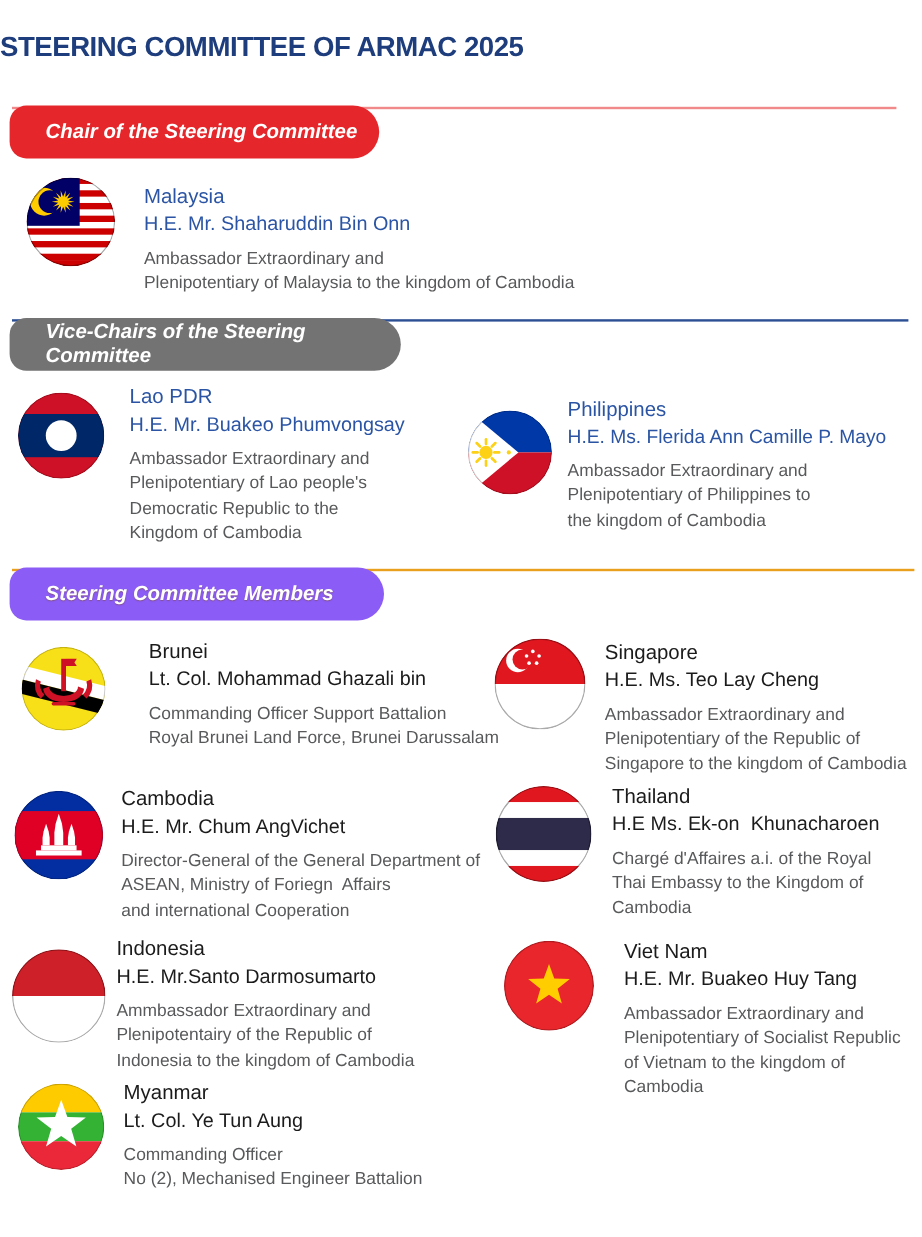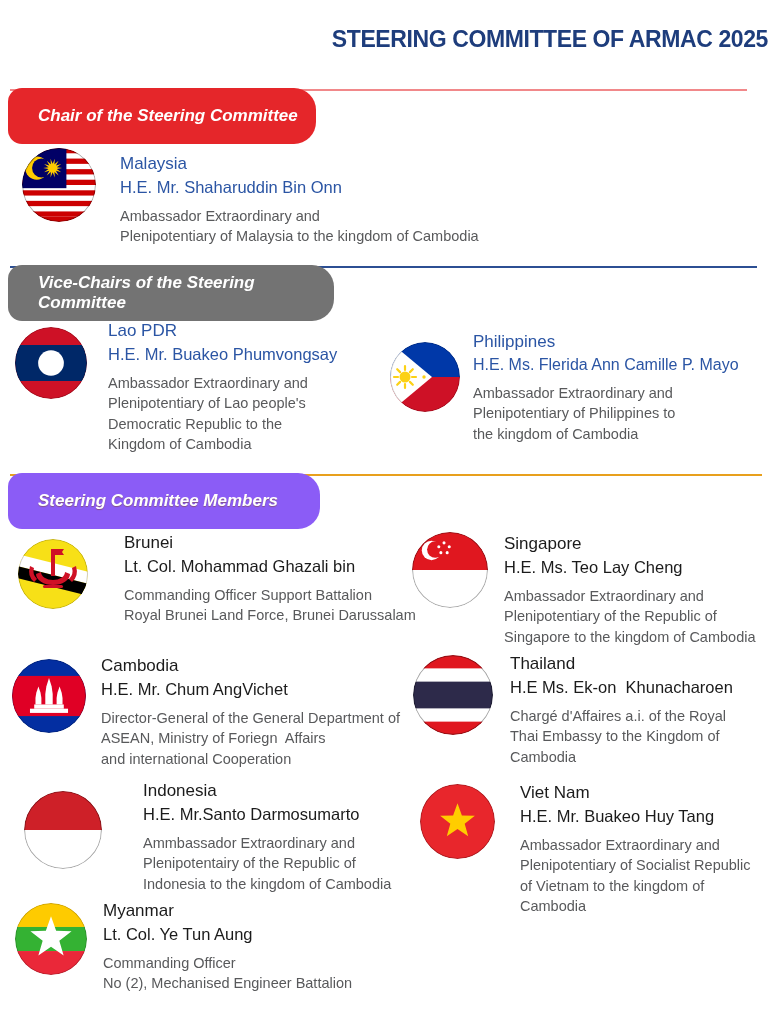--- a/index.html
+++ b/index.html
@@ -1,25 +1,25 @@
 <!DOCTYPE html>
 <html><head>
 <meta charset="utf-8">
 <style>
   html,body{margin:0;padding:0;background:#fff;}
   .page{position:relative;width:768px;height:1031px;background:#fff;overflow:hidden;
         font-family:"Liberation Sans", sans-serif;}
-  .title{position:absolute;top:26px;left:0;width:768px;text-align:right;margin:0;
+  .title{position:absolute;top:26px;left:0;width:768px;text-align:left;margin:0;
          font-size:23px;font-weight:bold;letter-spacing:-0.4px;color:#1e3d7c;}
   
   .rule{position:absolute;height:2px;z-index:1;}
   .rule-red{top:89px;left:10px;width:737px;background:#e5262a;opacity:.55;}
   .rule-blue{top:266px;left:10px;width:747px;background:#2c4f93;}
   .rule-orange{top:474px;left:10px;width:752px;background:#e8a01d;}
-  .banner{position:absolute;left:8px;height:56px;z-index:2;display:flex;align-items:center;
+  .banner{position:absolute;left:8px;height:44px;z-index:2;display:flex;align-items:center;
           padding-left:30px;box-sizing:border-box;border-radius:14px 22px 22px 14px;
           color:#fff;font-style:italic;font-weight:bold;font-size:17px;}
   .banner-red{top:88px;width:308px;background:#e5262a;}
   .banner-blue{top:265px;width:326px;background:#737373;align-items:center;}
   .banner-orange{top:473px;width:312px;background:#8b5cf6;text-shadow:0 1px 1px rgba(120,70,0,.45);}
   
   .member{position:absolute;display:flex;align-items:flex-start;}
   .flag{flex:none;border-radius:50%;overflow:hidden;line-height:0;}
   .flag svg{width:100%;height:100%;display:block;}
   .info{min-width:0;}
@@ -35,21 +35,21 @@
   .m-philippines{left:390px;top:330px;} .m-philippines .flag{width:70px;height:70px;margin-top:12px;}
   .m-philippines .info{margin-left:13px;} .m-philippines .person{font-size:16px;}
   .m-brunei{left:18px;top:531px;gap:22px;} .m-brunei .flag{width:70px;height:70px;margin-top:8px;}
   .m-brunei .info{margin-left:14px;}
   .m-singapore{left:412px;top:530px;} .m-singapore .flag{width:76px;height:76px;margin-top:2px;}
   .m-singapore .info{margin-left:16px;margin-top:2px;}
   .m-cambodia{left:12px;top:654px;} .m-cambodia .flag{width:74px;height:74px;margin-top:5px;}
   .m-cambodia .info{margin-left:15px;}
   .m-thailand{left:413px;top:652px;} .m-thailand .flag{width:80px;height:80px;margin-top:3px;}
   .m-thailand .info{margin-left:17px;}
-  .m-indonesia{left:24px;top:779px;gap:32px;} .m-indonesia .flag{width:78px;height:78px;margin-top:12px;}
+  .m-indonesia{left:10px;top:779px;} .m-indonesia .flag{width:78px;height:78px;margin-top:12px;}
   .m-indonesia .info{margin-left:9px;}
   .m-vietnam{left:420px;top:781px;} .m-vietnam .flag{width:75px;height:75px;margin-top:3px;}
   .m-vietnam .info{margin-left:25px;}
   .m-myanmar{left:15px;top:899px;} .m-myanmar .flag{width:72px;height:72px;margin-top:4px;}
   .m-myanmar .info{margin-left:16px;}
 </style>
 </head>
 <body>
 
 <div class="page">

